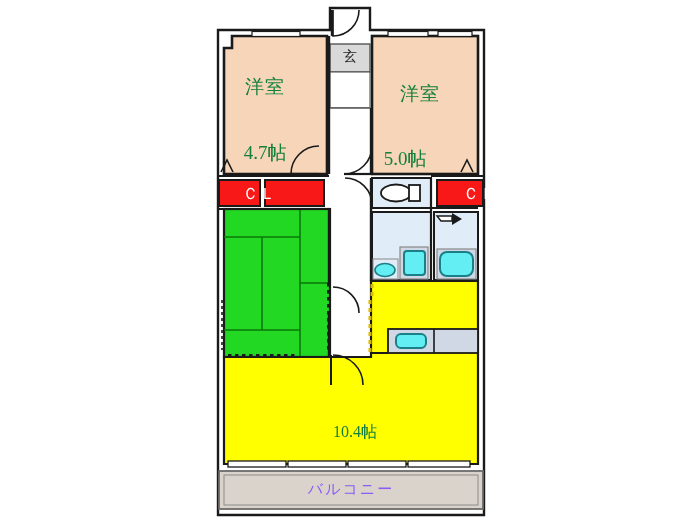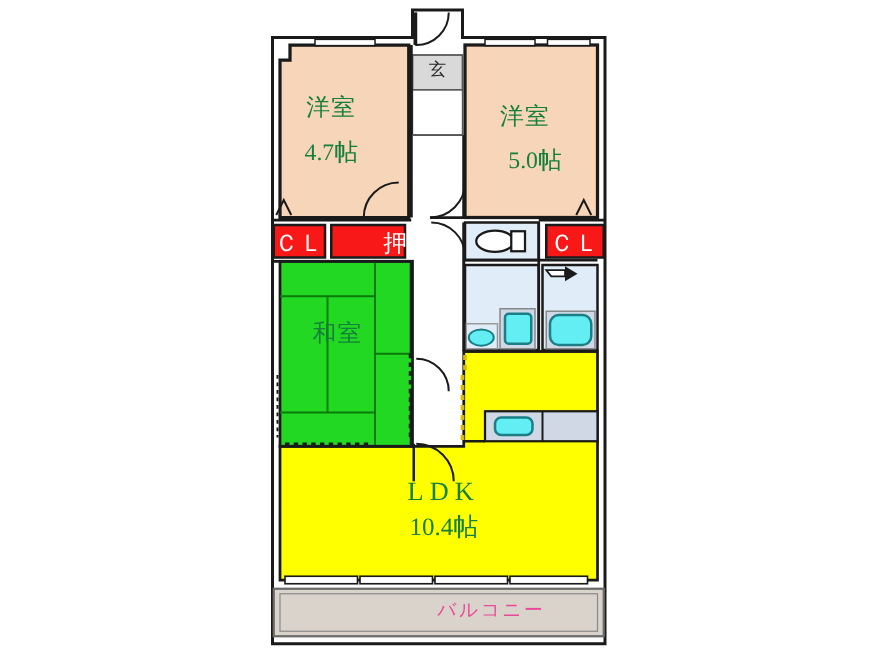--- a/index.html
+++ b/index.html
@@ -34,44 +34,46 @@
     color: #15803d;
     font-family: "Liberation Serif", "DejaVu Serif", serif;
   }
   .lbl-room {
     font-size: 19px;
     letter-spacing: 1px;
   }
   .lbl-area {
     font-size: 19px;
     letter-spacing: 0px;
+    margin-top: 30px;
   }
   .lbl-red {
     color: #ffffff;
-    font-size: 19px;
+    font-size: 16px;
     letter-spacing: 1px;
     font-weight: normal;
+    margin-left: 20px;
   }
   .lbl-genkan {
     font-size: 14px;
     color: #231f20;
   }
   .lbl-balcony {
     font-size: 15px;
     letter-spacing: 2px;
-    color: #ec4899;
-    padding-left: 42px;
+    color: #8b5cf6;
   }
   .lbl-ldk {
     font-size: 21px;
     letter-spacing: 5px;
   }
   .lbl-ldk-area {
-    font-size: 20px;
+    font-size: 16px;
     letter-spacing: 0px;
+    margin-top: 12px;
   }
 </style>
 </head>
 <body>
 
 <div id="plan-root">
 
   <svg id="plan-svg" viewBox="0 0 700 525" xmlns="http://www.w3.org/2000/svg">
 
     <rect x="0" y="0" width="700" height="525" fill="#ffffff"></rect>
@@ -255,25 +257,23 @@
     <g>
       <line x1="330" y1="108" x2="370" y2="108" stroke="#555555" stroke-width="1.4"></line>
     </g>
 
   </svg>
 
   <div class="lbl lbl-room" style="left:215px; top:77px; width:100px;">洋室</div>
   <div class="lbl lbl-area" style="left:215px; top:113px; width:100px;">4.7帖</div>
 
   <div class="lbl lbl-room" style="left:370px; top:84px; width:100px;">洋室</div>
-  <div class="lbl lbl-area" style="left:378px; top:119px; width:100px;">5.0帖</div>
-
-  <div class="lbl lbl-room" style="left:220px; top:258px; width:100px;">和室</div>
-
-  <div class="lbl lbl-ldk" style="left:300px; top:383px; width:110px;">LDK</div>
+  <div class="lbl lbl-area" style="left:355px; top:119px; width:100px;">5.0帖</div>
+
+
   <div class="lbl lbl-ldk-area" style="left:295px; top:412px; width:120px;">10.4帖</div>
 
   <div class="lbl lbl-red" style="left:219px; top:186px; width:41px;">ＣＬ</div>
   <div class="lbl lbl-red" style="left:265px; top:186px; width:59px;padding-left:32px;">押入</div>
   <div class="lbl lbl-red" style="left:437px; top:186px; width:46px;">ＣＬ</div>
 
   <div class="lbl lbl-genkan" style="left:330px; top:50px; width:40px;">玄</div>
 
   <div class="lbl lbl-balcony" style="left:219px; top:482px; width:264px;">バルコニー</div>
 

